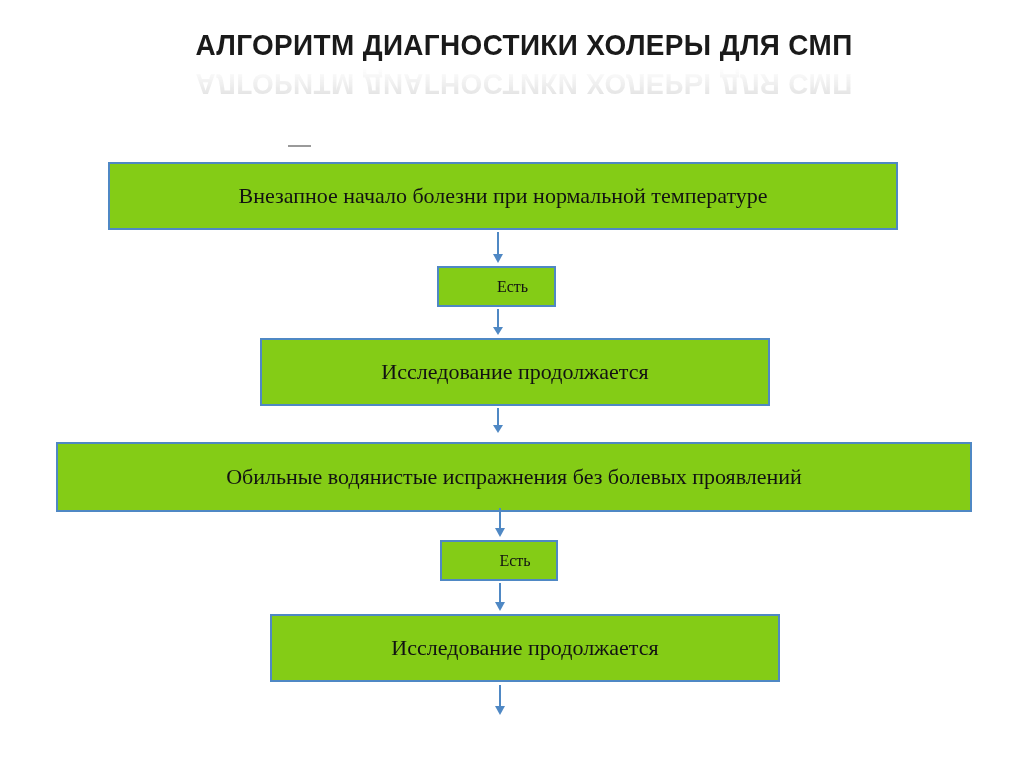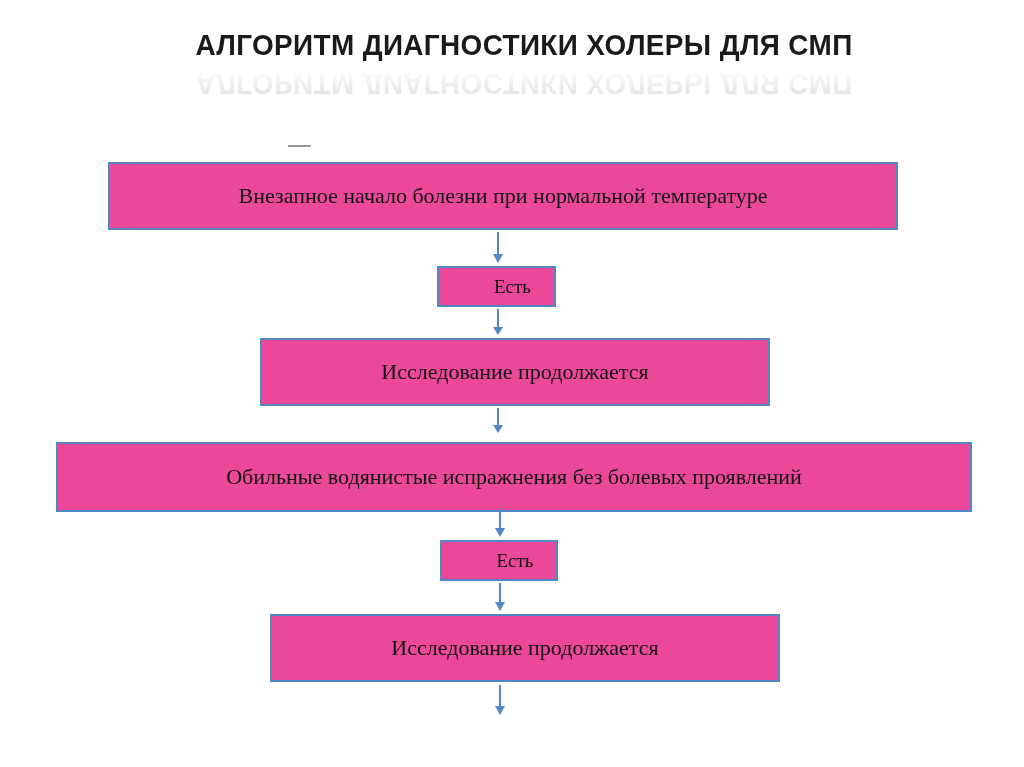--- a/index.html
+++ b/index.html
@@ -62,34 +62,34 @@
     top: 145px;
     width: 23px;
     height: 0;
     border-top: 2px solid #9a9a9a;
   }
 
   
   .flow-box {
     position: absolute;
     box-sizing: border-box;
-    background: #ec4899;
+    background: #84cc16;
     border: 2px solid #4f88c4;
     display: flex;
     align-items: center;
     justify-content: center;
   }
   .flow-box span {
     font-family: "Liberation Serif", "DejaVu Serif", serif;
     font-size: 22px;
     color: #121212;
     line-height: 26px;
     white-space: nowrap;
   }
-  .small-box span { font-size: 19px; margin-left: 32px; }
+  .small-box span { font-size: 16px; margin-left: 32px; }
 
   #box-onset        { left: 108px; top: 162px; width: 790px; height: 68px; }
   #box-yes-1        { left: 437px; top: 266px; width: 119px; height: 41px; }
   #box-continues-1  { left: 260px; top: 338px; width: 510px; height: 68px; }
   #box-stools       { left: 56px;  top: 435px; width: 916px; height: 70px; margin-top: 7px; }
   #box-yes-2        { left: 440px; top: 540px; width: 118px; height: 41px; }
   #box-continues-2  { left: 270px; top: 614px; width: 510px; height: 68px; }
 
   
   .arrow {

